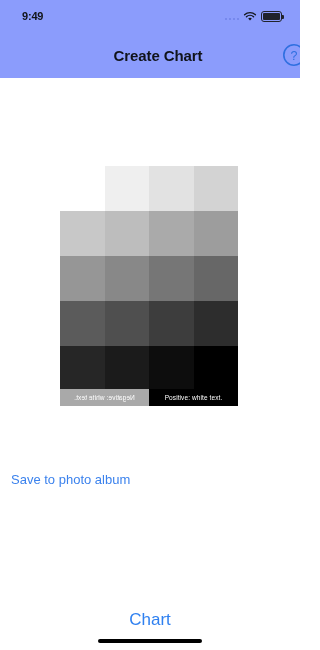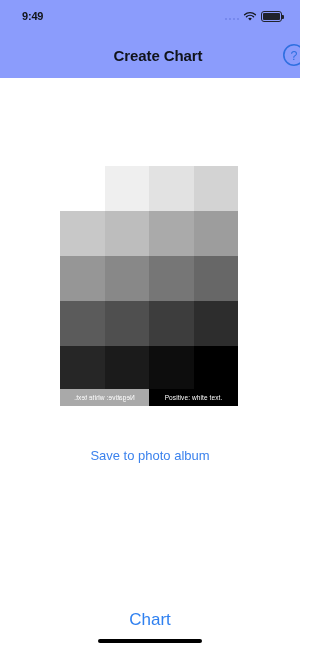--- a/index.html
+++ b/index.html
@@ -71,22 +71,22 @@
   .lbl-neg{
     width:89px; background:#a9a9a9; color:#ffffff;
     transform:scaleX(-1);
   }
   .lbl-pos{
     width:89px; background:#000000; color:#ffffff;
   }
 
   
   .save-link{
-    position:absolute; top:448px; left:0; width:300px;
-    text-align:center; font-size:13px; color:#3b82ed; cursor:pointer;
+    position:absolute; top:472px; left:0; width:300px;
+    font-size:13px; color:#3b82ed; cursor:pointer;padding-left:11px;
   }
   .next-btn{
     position:absolute; top:610px; left:0; width:300px;
     text-align:center; font-size:17px; color:#2f80f0; cursor:pointer;
   }
   .home-indicator{
     position:absolute; bottom:7px; left:50%; transform:translateX(-50%);
     width:104px; height:4px; background:#000; border-radius:3px; cursor:pointer;
   }
 </style>

